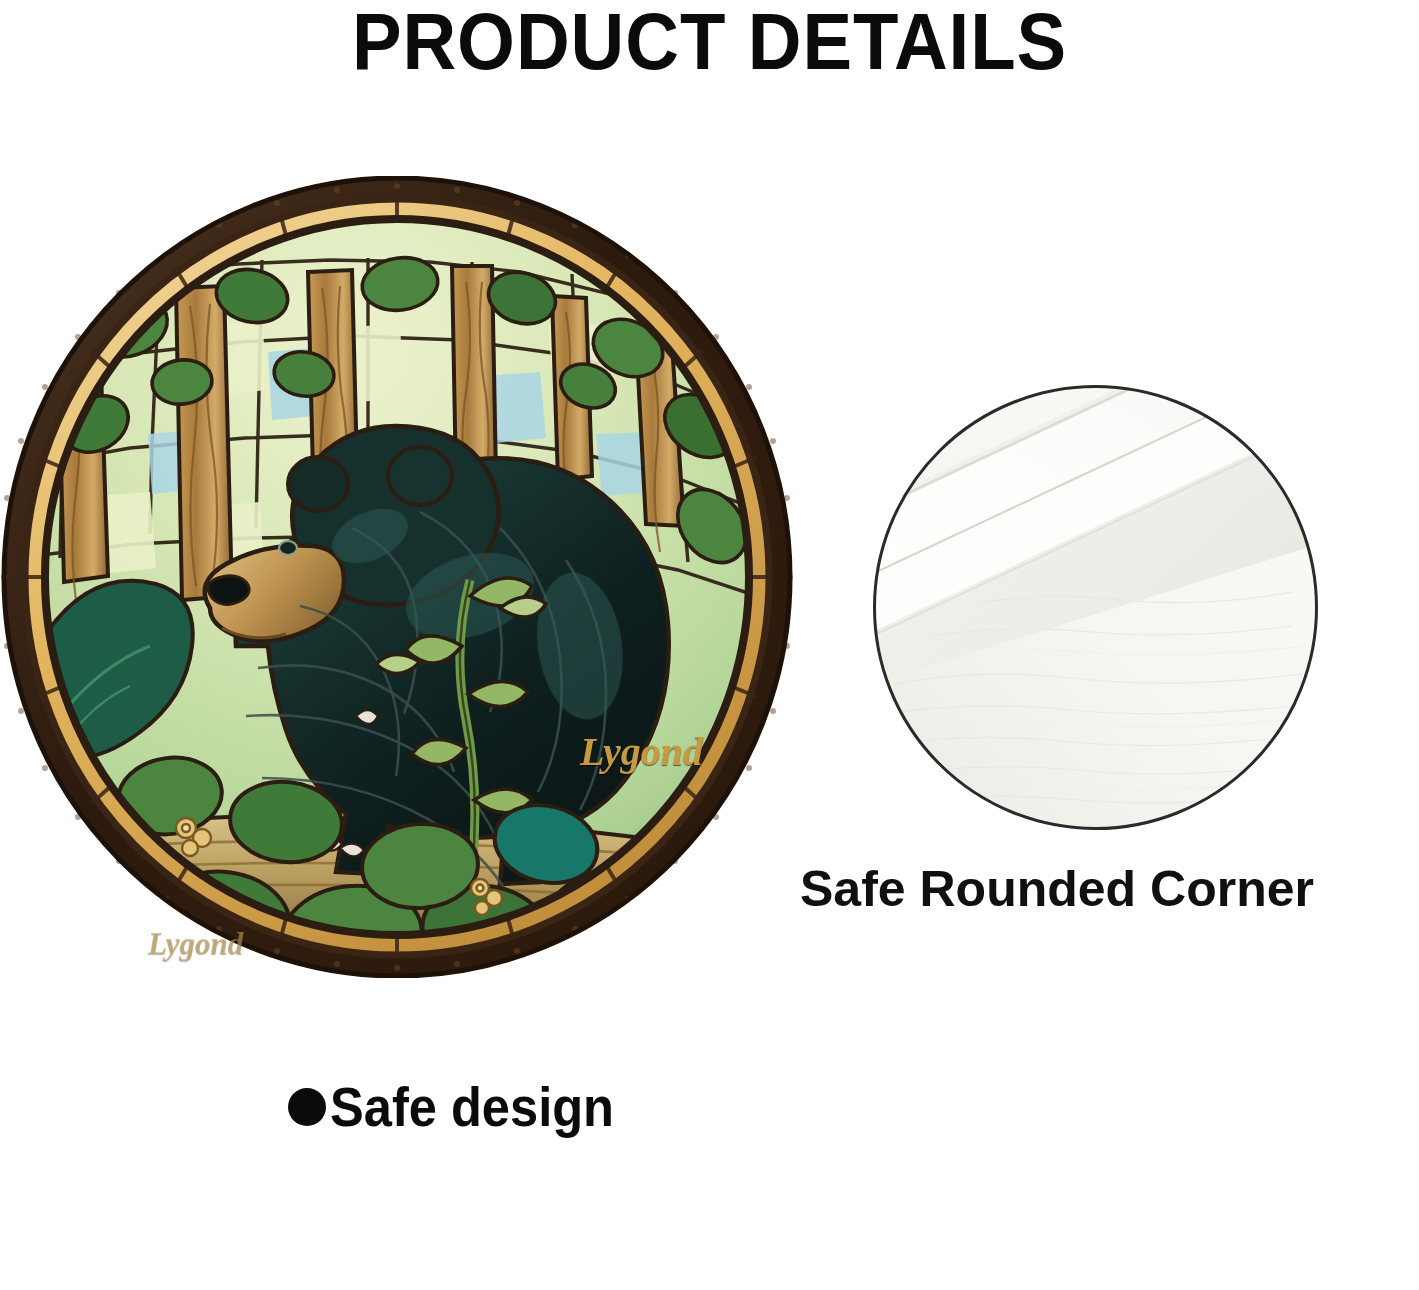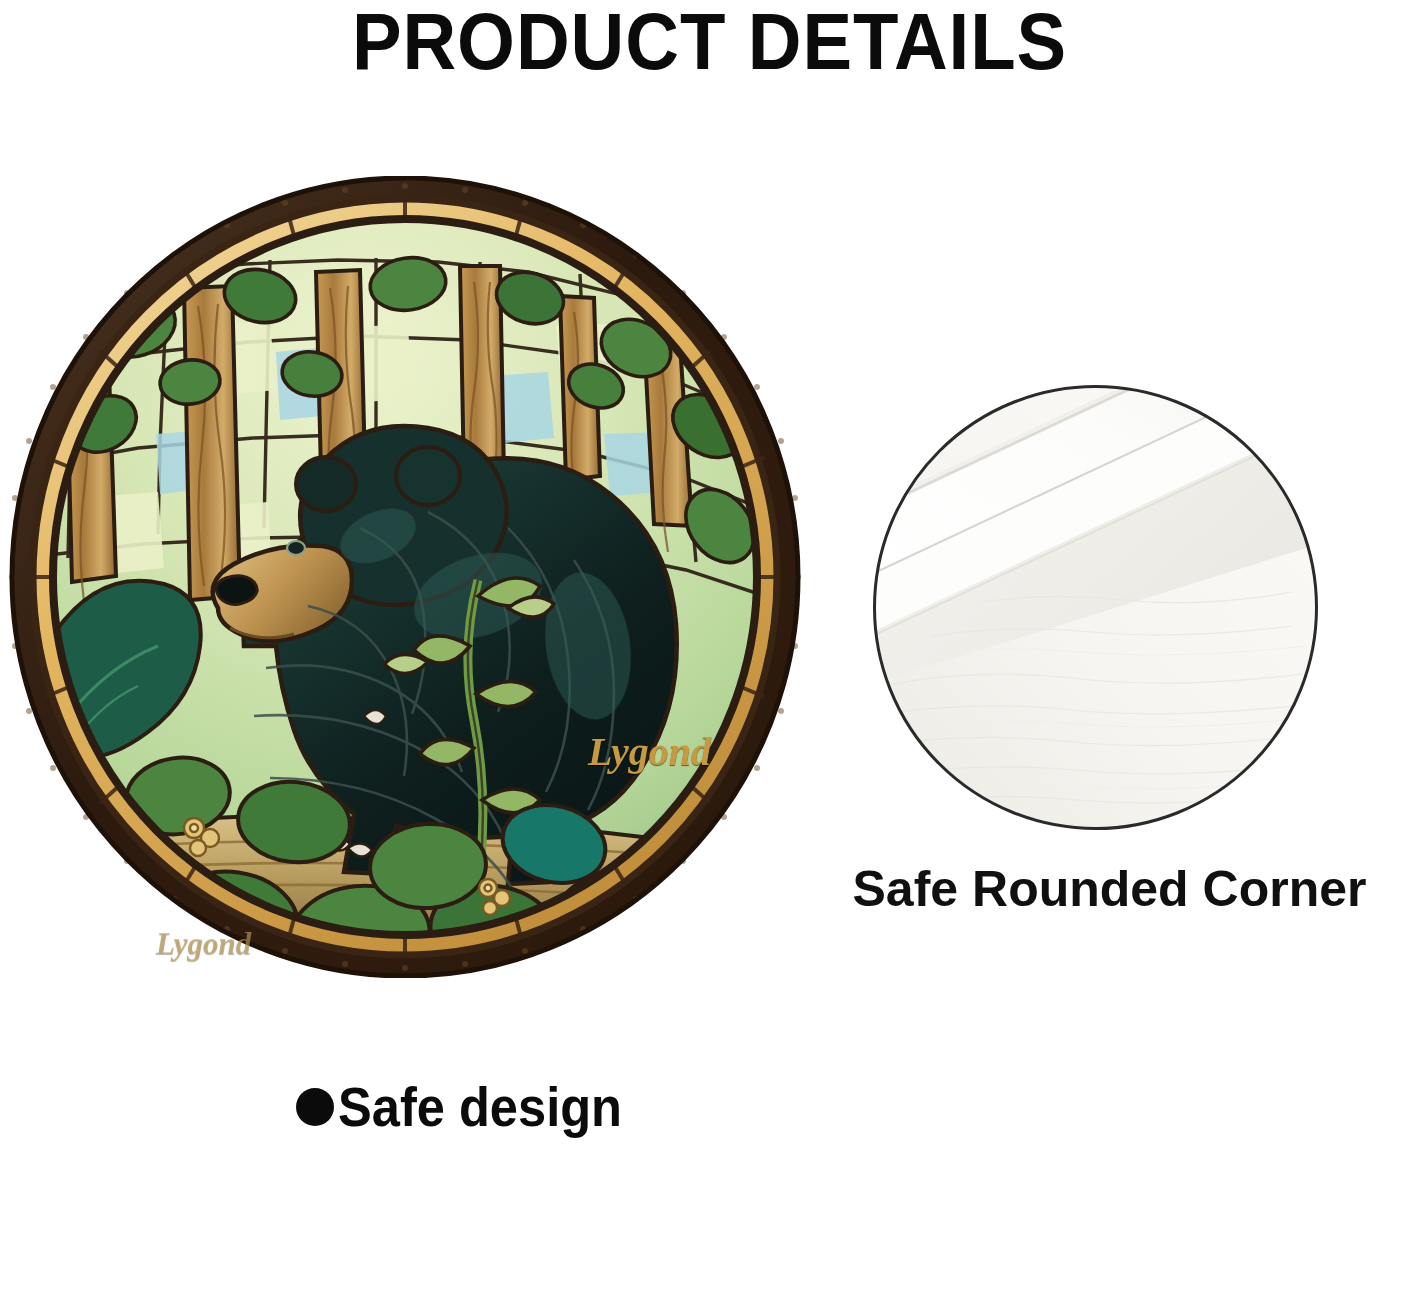--- a/index.html
+++ b/index.html
@@ -23,21 +23,21 @@
     letter-spacing:1px;
     color:#0b0b0b;
     transform:scaleX(0.93);
     transform-origin:50% 0;
     white-space:nowrap;
   }
 
   
   .glass-wrap{
     position:absolute;
-    left:8px;top:176px;
+    left:0;top:176px;
     width:794px;height:802px;
   }
   .glass-wrap svg{display:block;width:100%;height:100%;}
 
   .wm{
     position:absolute;
     font-family:"Liberation Serif", serif;
     font-style:italic;
     font-weight:bold;
     pointer-events:none;
@@ -61,33 +61,33 @@
     position:absolute;
     left:872px;top:384px;
     width:447px;height:447px;
   }
   .corner-wrap svg{display:block;width:100%;height:100%;}
 
   .corner-caption{
     position:absolute;
     left:800px;top:860px;
     width:619px;
-    text-align:center;
+    text-align:left;
     font-family:"Liberation Sans", sans-serif;
     font-weight:bold;
     font-size:50px;
     color:#101010;
     letter-spacing:0px;
     white-space:nowrap;
   }
 
   
   .bullets{
     position:absolute;
-    left:296px;top:1073px;
+    left:288px;top:1073px;
     width:1050px;
   }
   .bullet-row{
     display:flex;
     align-items:center;
     height:68px;
   }
   .bullet-dot{
     width:38px;height:38px;
     border-radius:50%;

